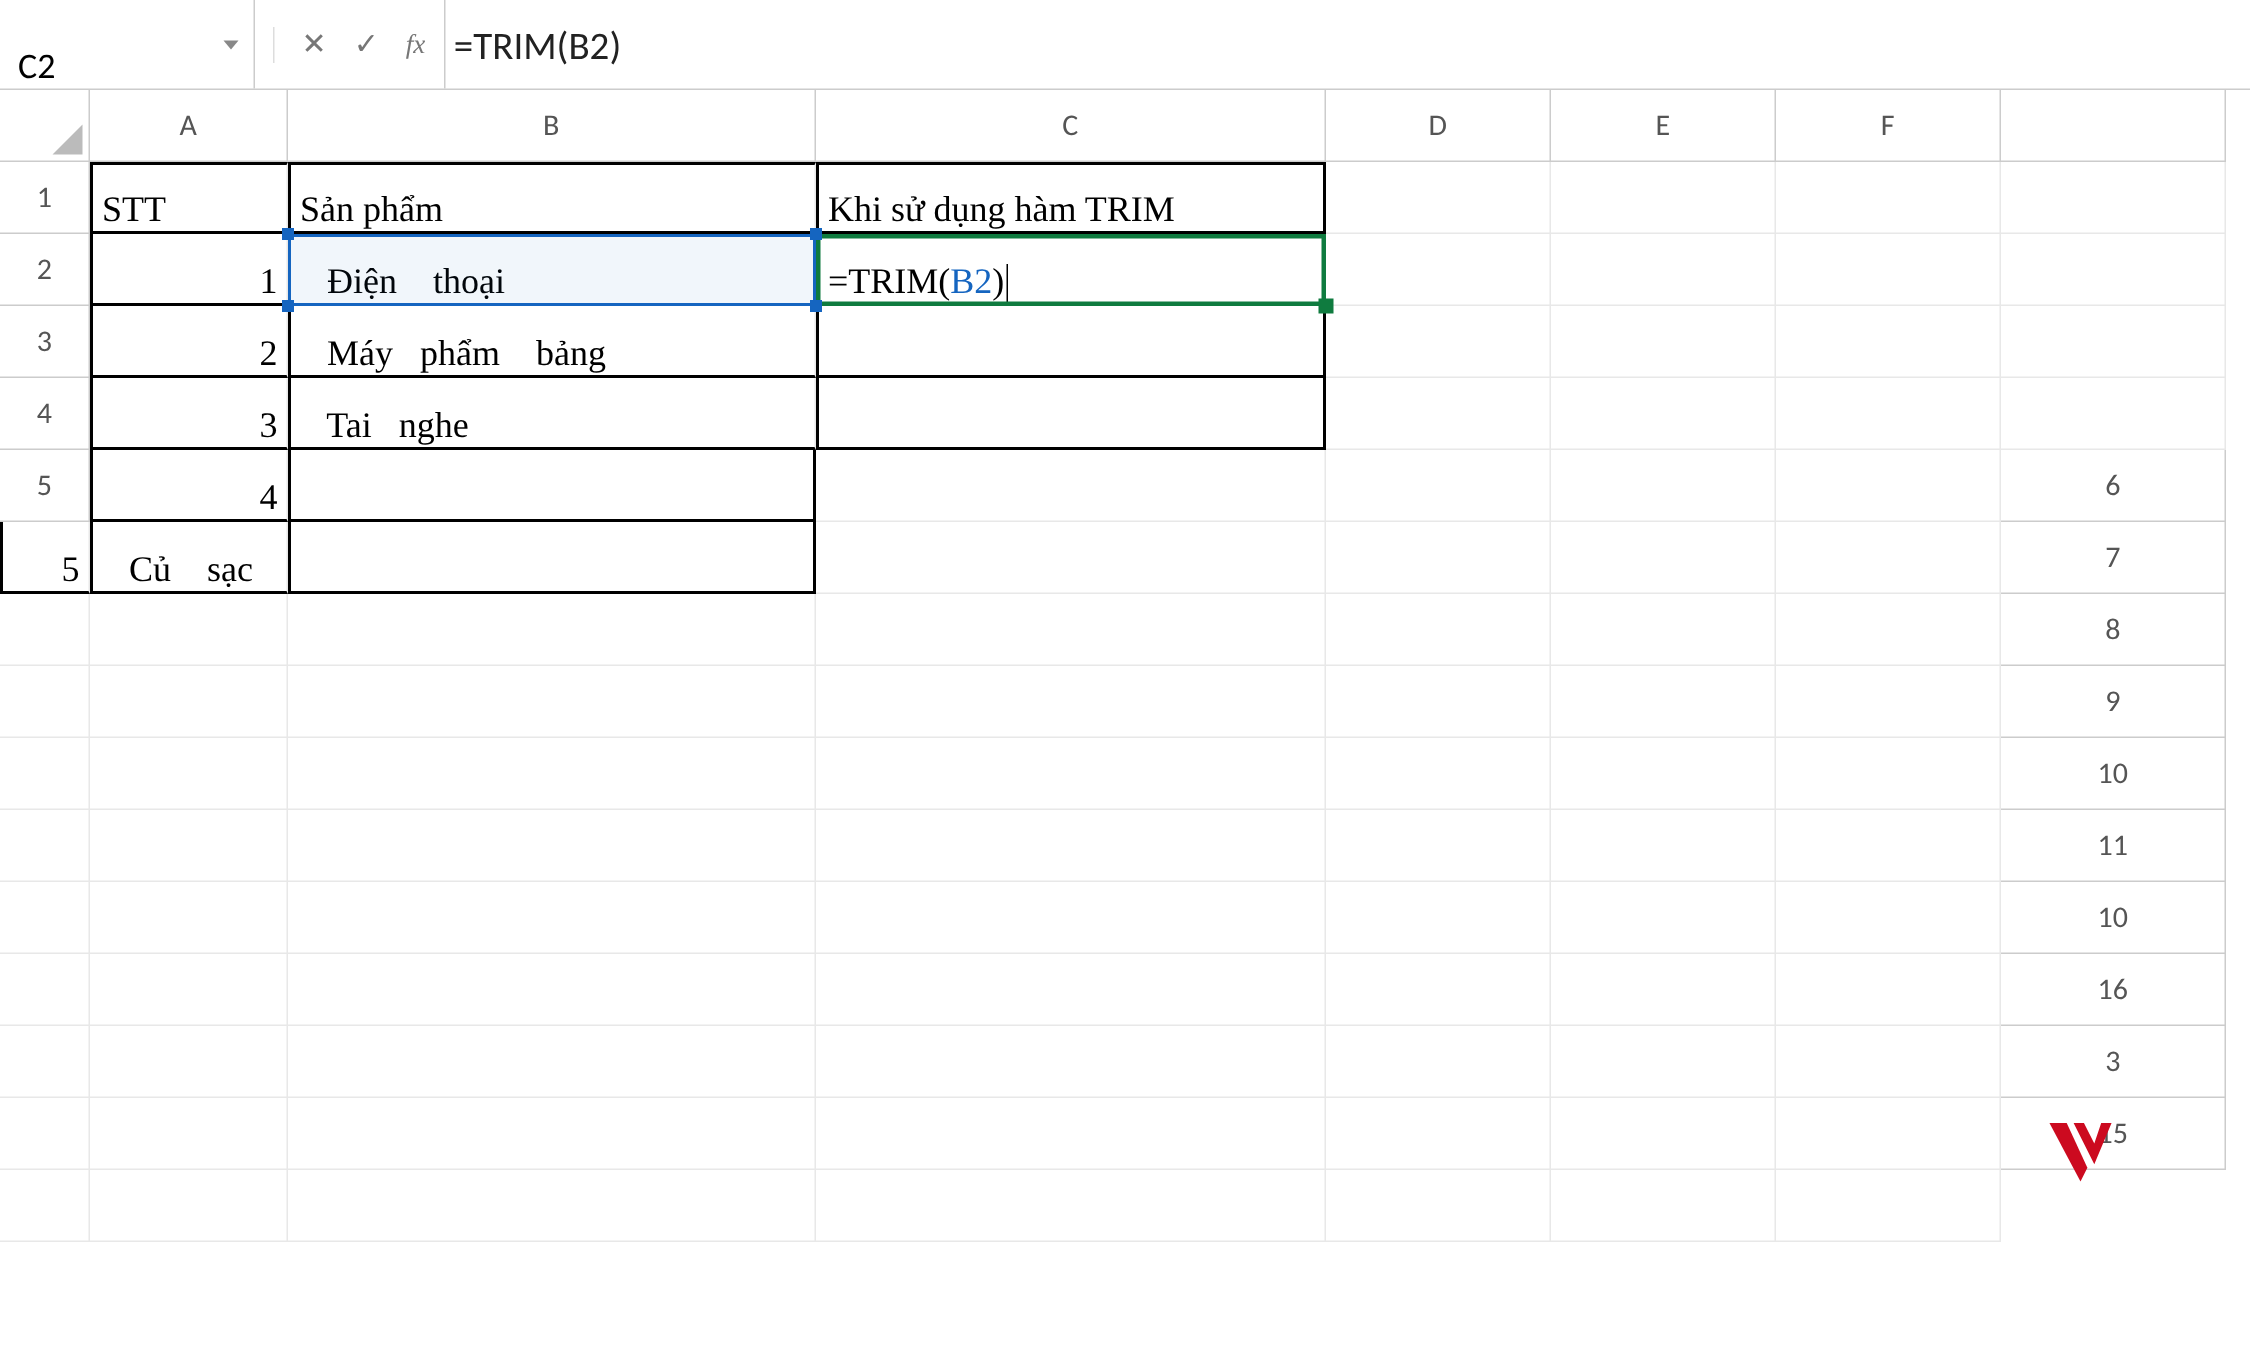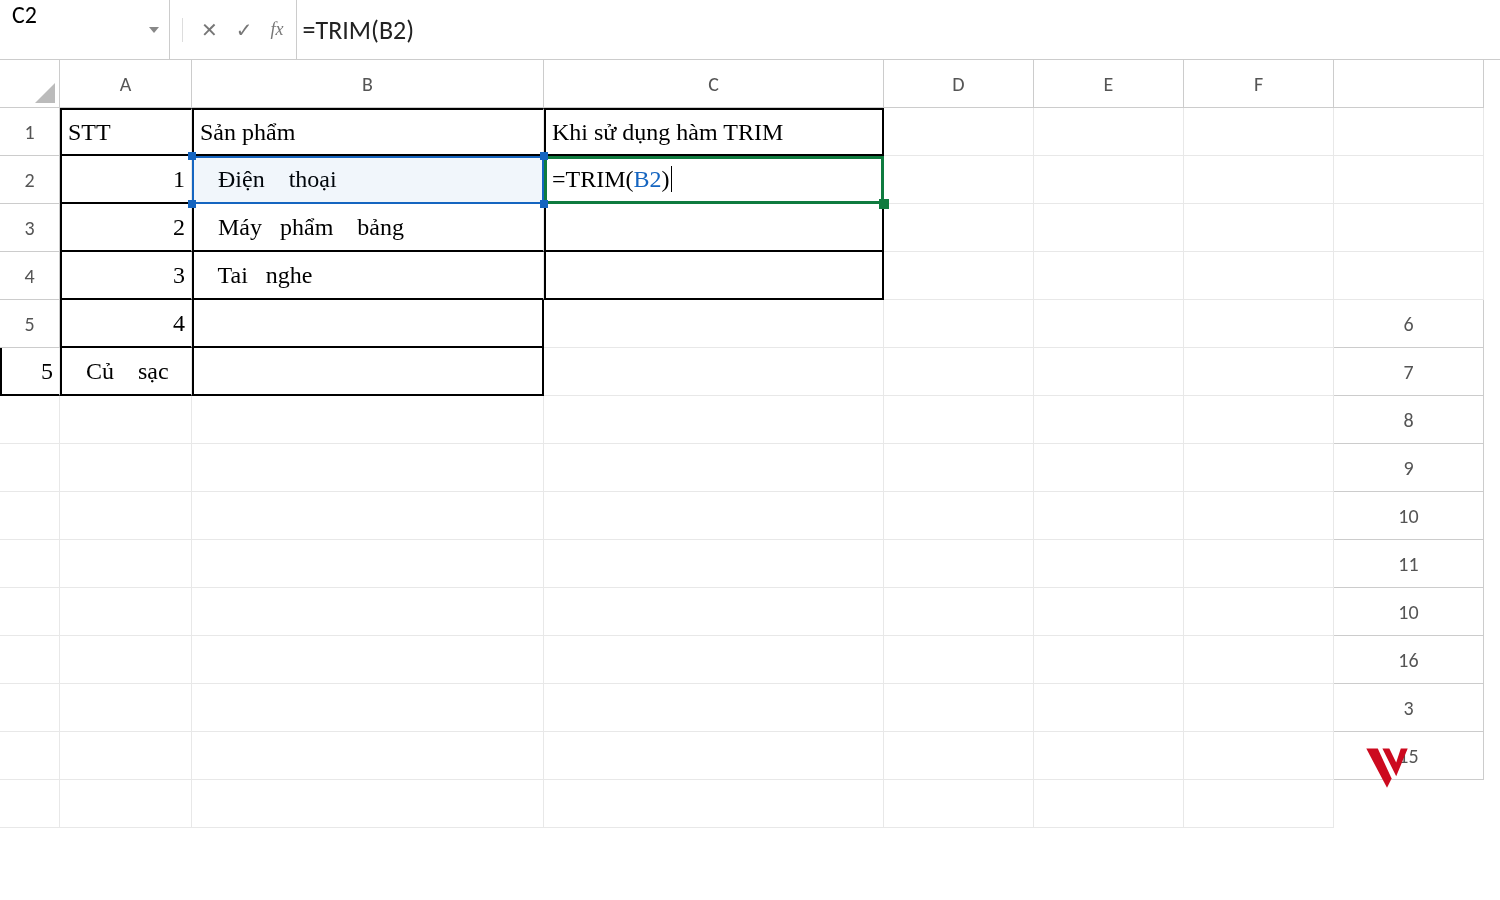--- a/index.html
+++ b/index.html
@@ -19,21 +19,21 @@
       display: flex;
       align-items: center;
       height: 60px;
       border-bottom: 1px solid #ccc;
       background: #fff;
     }
     .name-box {
       width: 170px;
       height: 100%;
       display: flex;
-      align-items: flex-start;
+      align-items: flex-end;
       padding-left: 12px;
       font-family: Calibri, Arial, sans-serif;
       font-size: 24px;
       border-right: 1px solid #ccc;
       position: relative;
     }
     .name-box .dd {
       position: absolute;
       right: 10px;
       top: 50%;
@@ -128,21 +128,21 @@
       display: flex;
       align-items: center;
       padding: 0 6px;
       font-size: 24px;
       position: relative;
     }
     
     .bL { border-left: 2px solid #000; }
     .bR { border-right: 2px solid #000; }
     .bT { border-top: 2px solid #000; }
-    .bB { border-bottom: 2px solid #000; }
+    .bB { border-bottom: 2px solid #000; align-items: flex-end; }
 
     .num { justify-content: flex-end; }
 
     
     .blue-box {
       position: absolute;
       border: 2px solid #1565c0;
       background: rgba(21,101,192,0.06);
       pointer-events: none;
       z-index: 5;

